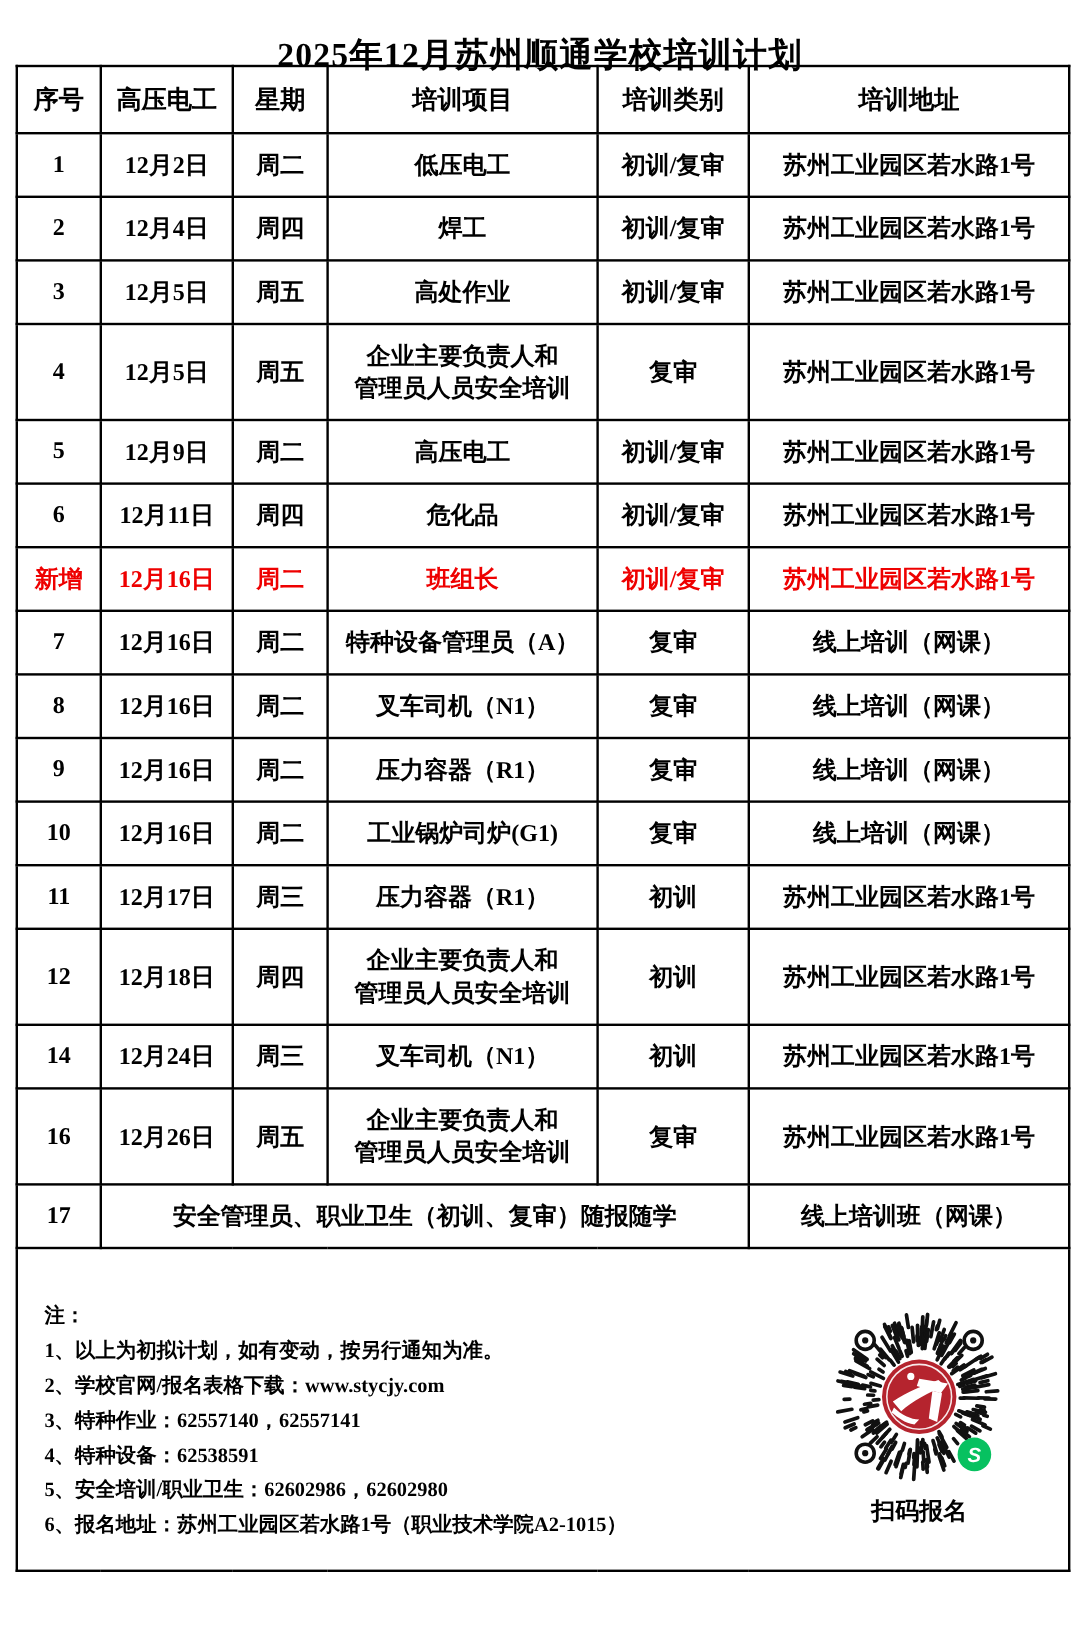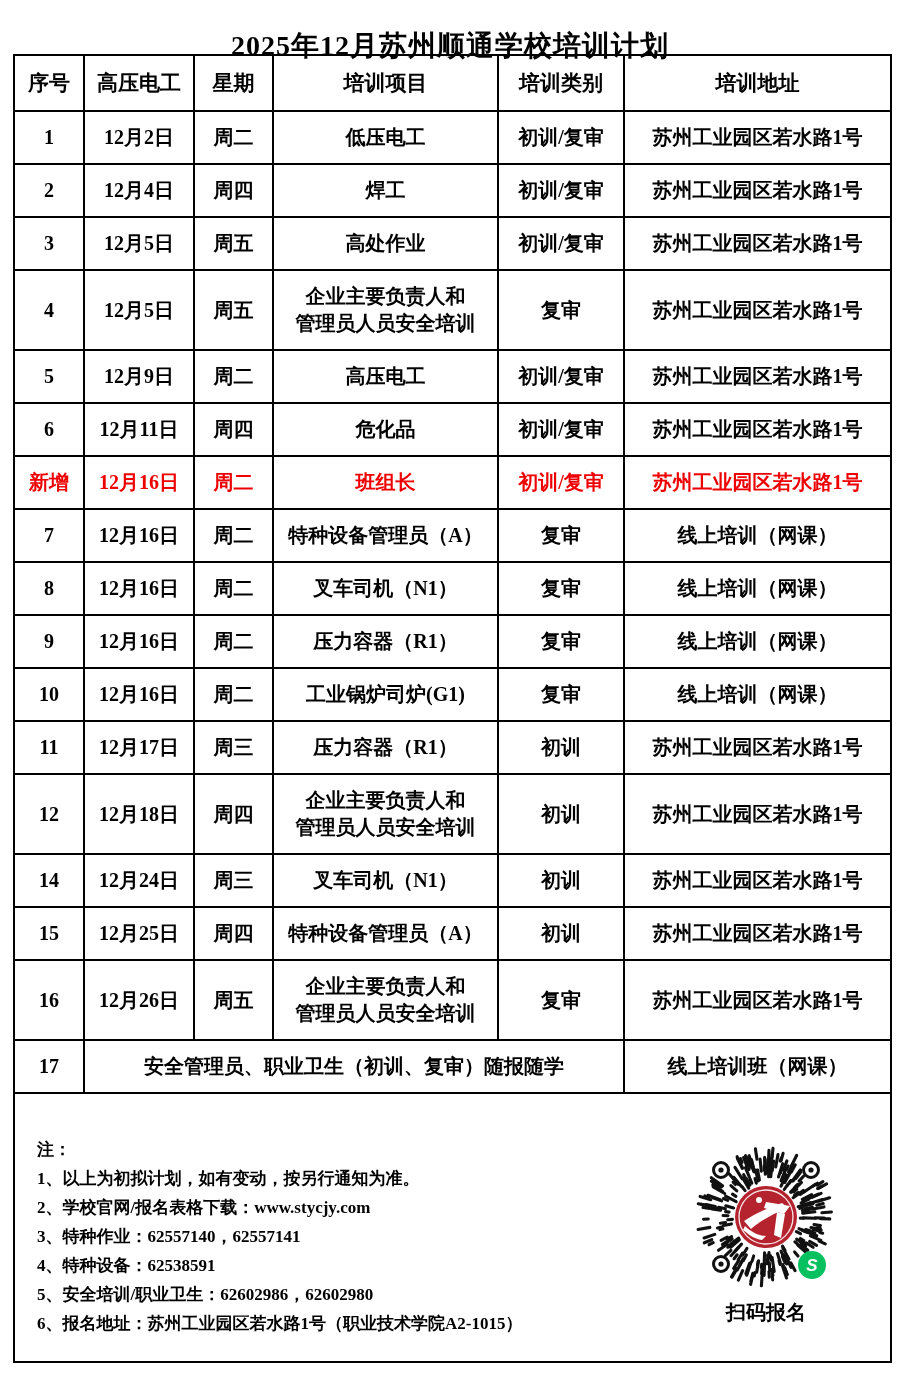--- a/index.html
+++ b/index.html
@@ -194,28 +194,20 @@
           <td>企业主要负责人和
 管理员人员安全培训</td>
           <td>初训</td>
           <td class="col-addr">苏州工业园区若水路1号</td>
         </tr>
         <tr class="single">
           <td>14</td>
           <td>12月24日</td>
           <td>周三</td>
           <td>叉车司机（N1）</td>
-          <td>初训</td>
-          <td class="col-addr">苏州工业园区若水路1号</td>
-        </tr>
-        <tr class="single">
-          <td>15</td>
-          <td>12月25日</td>
-          <td>周四</td>
-          <td>特种设备管理员（A）</td>
           <td>初训</td>
           <td class="col-addr">苏州工业园区若水路1号</td>
         </tr>
         <tr class="tall">
           <td>16</td>
           <td>12月26日</td>
           <td>周五</td>
           <td>企业主要负责人和
 管理员人员安全培训</td>
           <td>复审</td>

